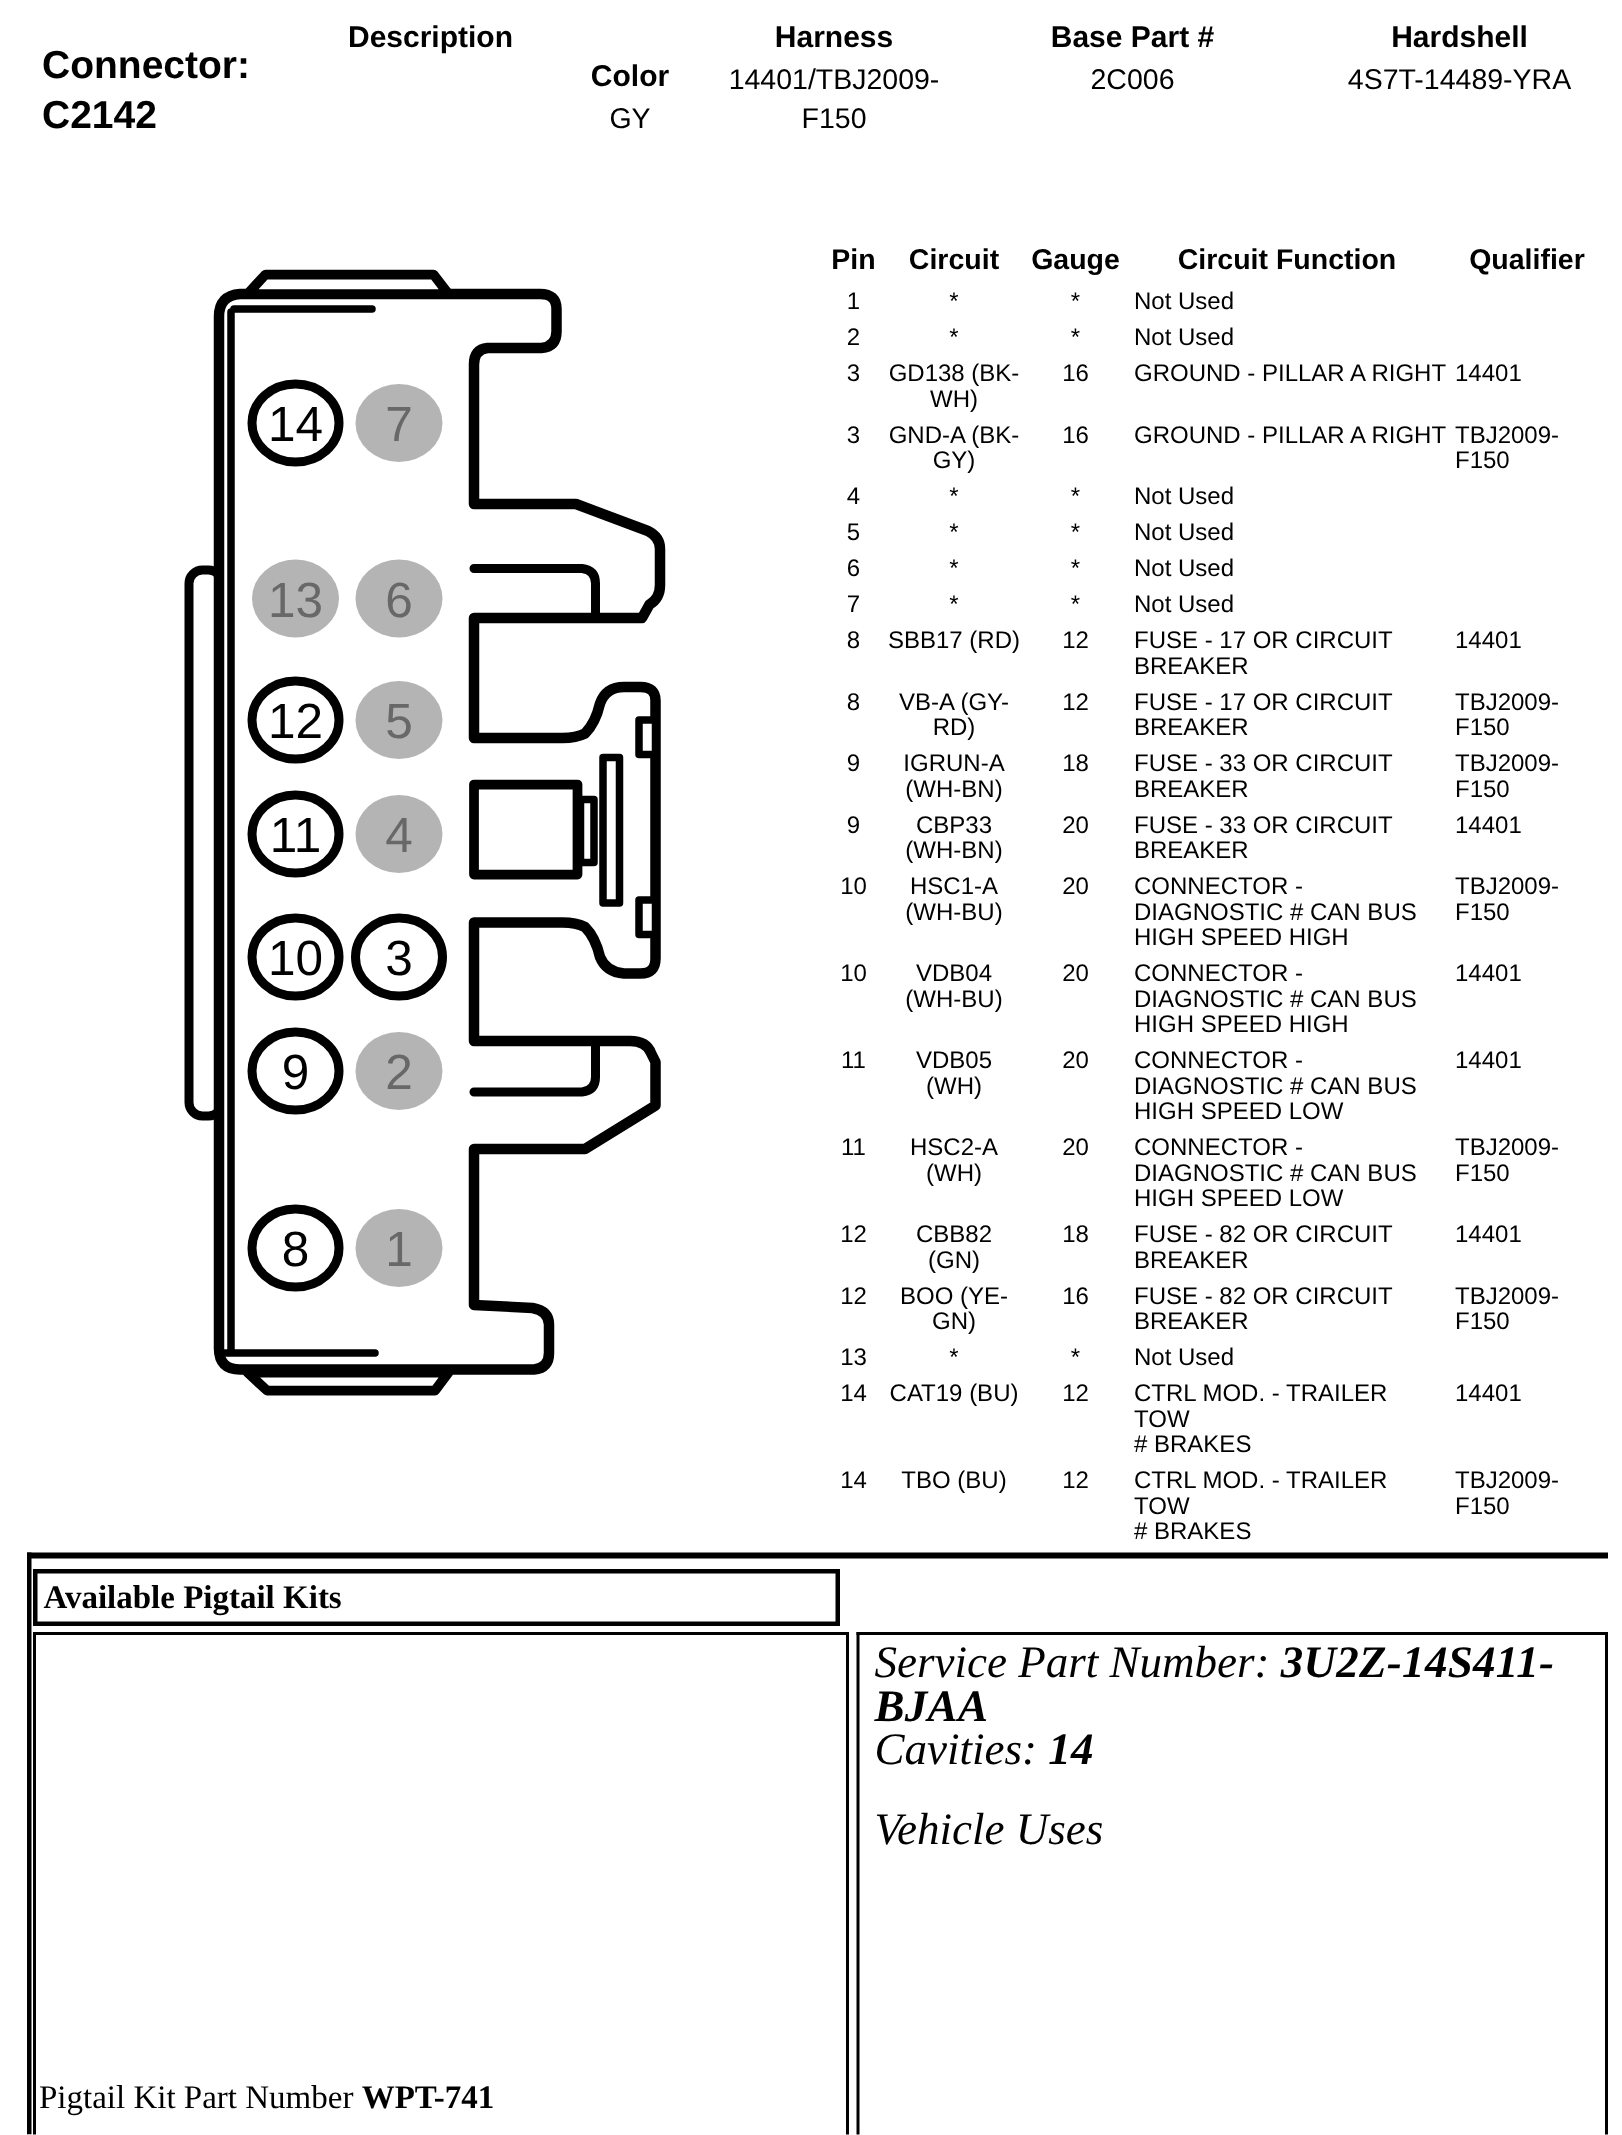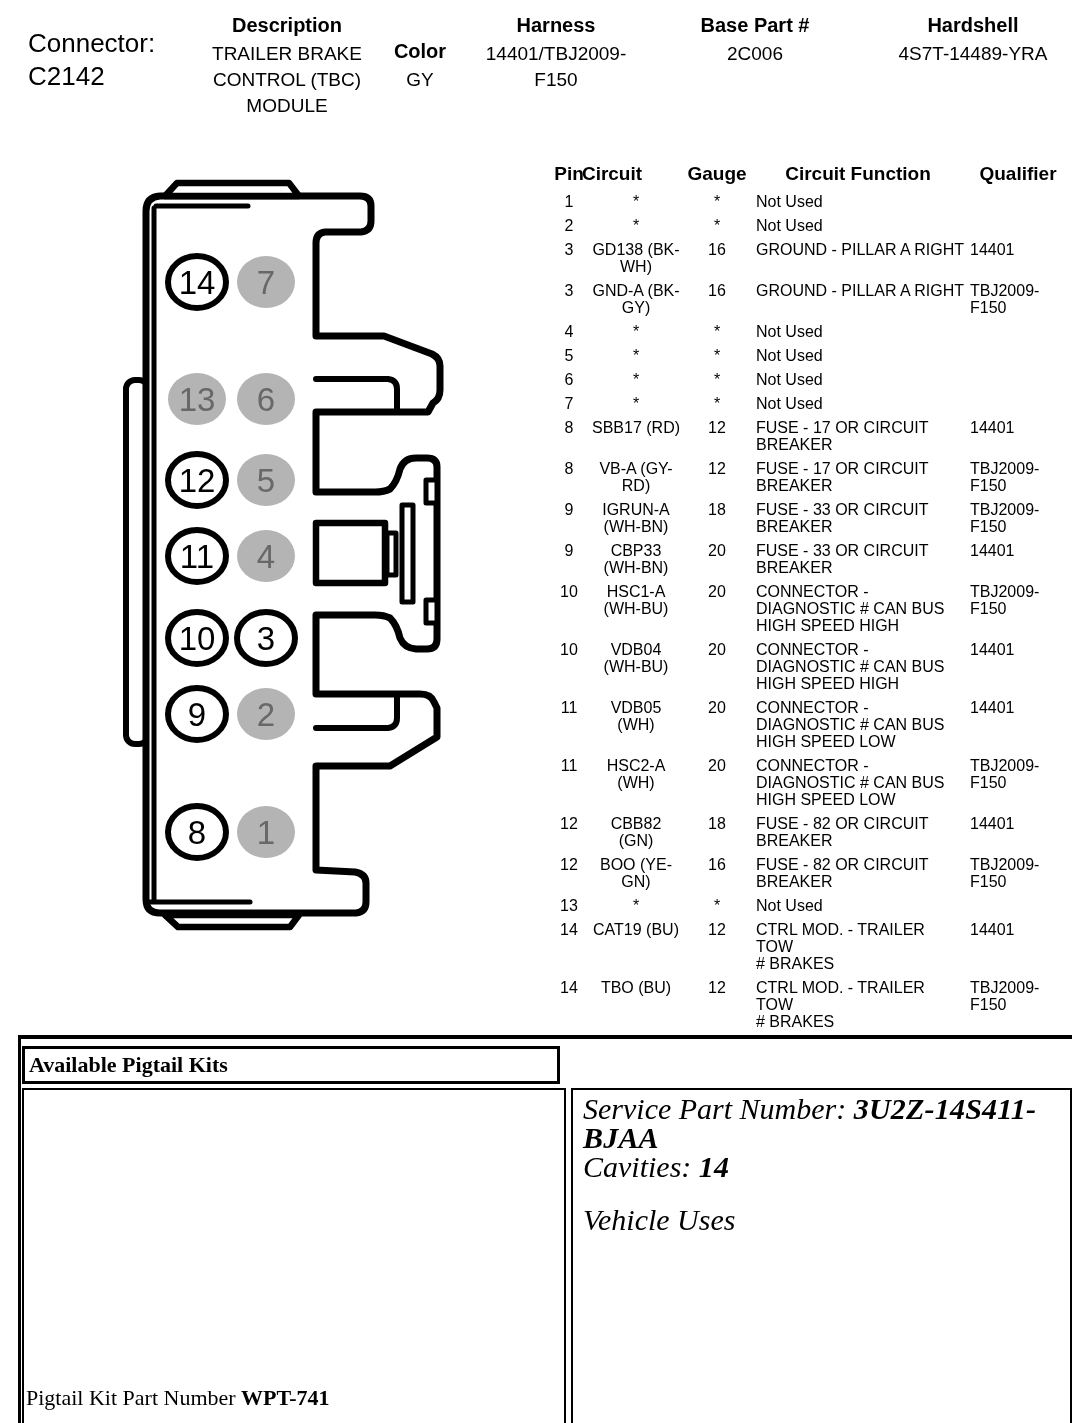--- a/index.html
+++ b/index.html
@@ -1,20 +1,20 @@
 <!DOCTYPE html>
 <html><head>
 <meta charset="utf-8">
 <style>
   html,body{margin:0;padding:0;}
   body{width:1081px;height:1423px;position:relative;background:#fff;overflow:hidden;
        font-family:"Liberation Sans",sans-serif;color:#000;}
   .abs{position:absolute;}
   
-  .conn-label{font-weight:normal;font-size:26px;line-height:30px;}
+  .conn-label{font-weight:bold;font-size:26px;line-height:30px;}
   .hdr-col{text-align:center;}
   .hdr-col .lbl{font-weight:bold;font-size:20px;}
   .hdr-col .val{font-size:19px;line-height:26px;white-space:pre-line;margin-top:4px;}
   
   .pt-head{font-weight:bold;font-size:19px;transform:translateX(-50%);white-space:nowrap;}
   #pin-rows{left:550px;top:193px;width:522px;}
   .pt-row{display:grid;grid-template-columns:38px 96px 66px 216px 104px;margin-bottom:7px;}
   .pt-row div{font-size:16px;line-height:17px;white-space:pre-line;}
   .c-pin,.c-circuit,.c-gauge{text-align:center;}
   .c-func{padding-left:6px;}
@@ -39,23 +39,20 @@
   svg{position:absolute;left:0;top:0;}
 </style>
 </head>
 <body>
 
 <div class="abs conn-label" style="left:28px;top:28px;">Connector:</div>
 <div class="abs conn-label" style="left:28px;top:61px;">C2142</div>
 
 <div class="abs hdr-col" style="left:188px;top:14px;width:198px;">
   <div class="lbl">Description</div>
-  <div class="val">TRAILER BRAKE
-CONTROL (TBC)
-MODULE</div>
 </div>
 <div class="abs hdr-col" style="left:376px;top:40px;width:88px;">
   <div class="lbl">Color</div>
   <div class="val">GY</div>
 </div>
 <div class="abs hdr-col" style="left:466px;top:14px;width:180px;">
   <div class="lbl">Harness</div>
   <div class="val">14401/TBJ2009-
 F150</div>
 </div>
@@ -158,21 +155,21 @@
         <text x="197" y="844" text-anchor="middle" font-family="&quot;Liberation Sans&quot;, sans-serif" font-size="33" fill="#000000">8</text>
       </g>
       <g>
         <ellipse cx="266" cy="832" rx="29" ry="26" fill="#b4b4b4" stroke="none"></ellipse>
         <text x="266" y="844" text-anchor="middle" font-family="&quot;Liberation Sans&quot;, sans-serif" font-size="33" fill="#686868">1</text>
       </g>
     </g>
 </svg>
 
 <div class="abs pt-head" style="left:569px;top:163px;">Pin</div>
-<div class="abs pt-head" style="left:612px;top:163px;">Circuit</div>
+<div class="abs pt-head" style="left:636px;top:163px;">Circuit</div>
 <div class="abs pt-head" style="left:717px;top:163px;">Gauge</div>
 <div class="abs pt-head" style="left:858px;top:163px;">Circuit Function</div>
 <div class="abs pt-head" style="left:1018px;top:163px;">Qualifier</div>
 <div class="abs" id="pin-rows">
     <div class="pt-row">
       <div class="c-pin">1</div>
       <div class="c-circuit">*</div>
       <div class="c-gauge">*</div>
       <div class="c-func">Not Used</div>
       <div class="c-qual"></div>

